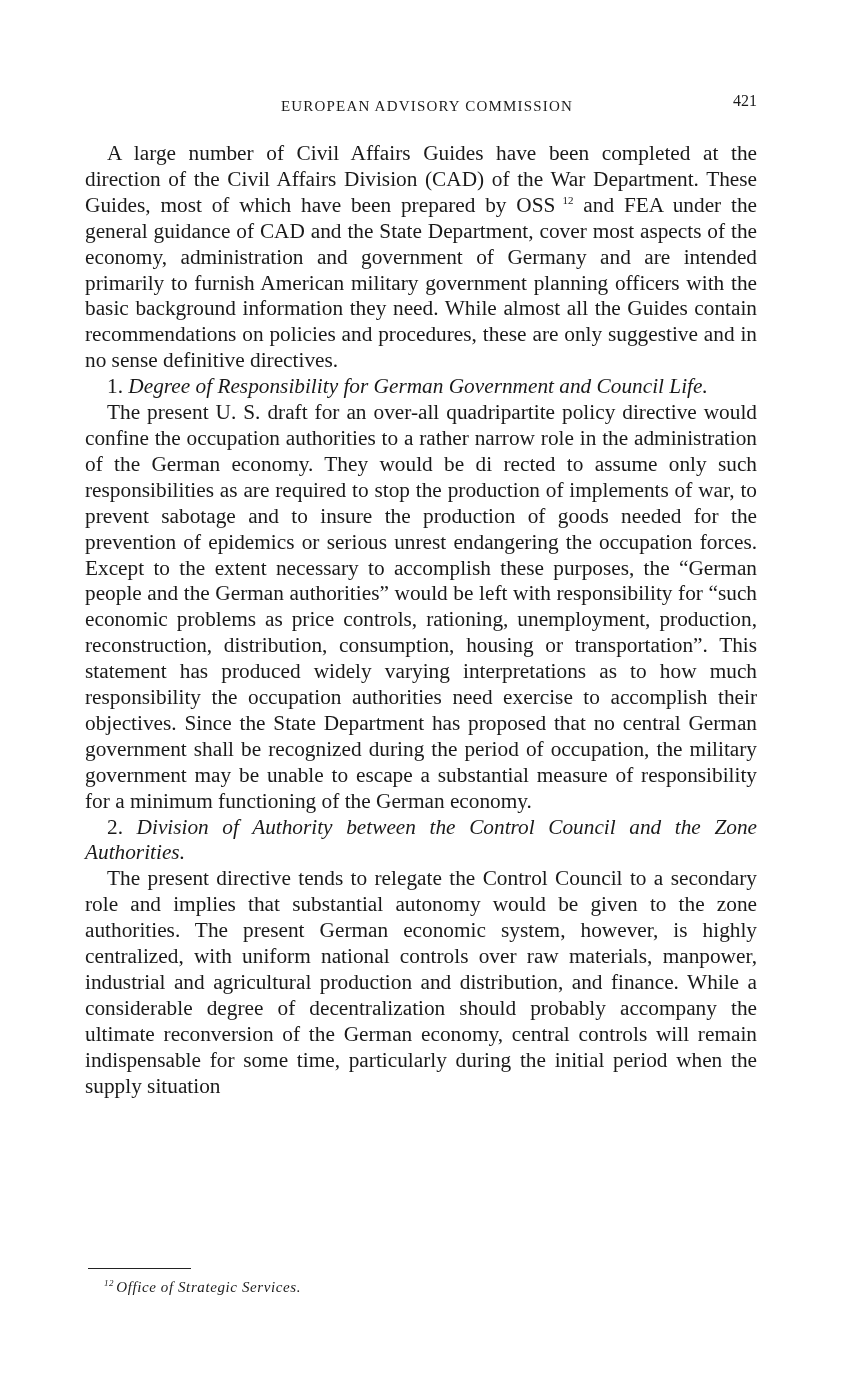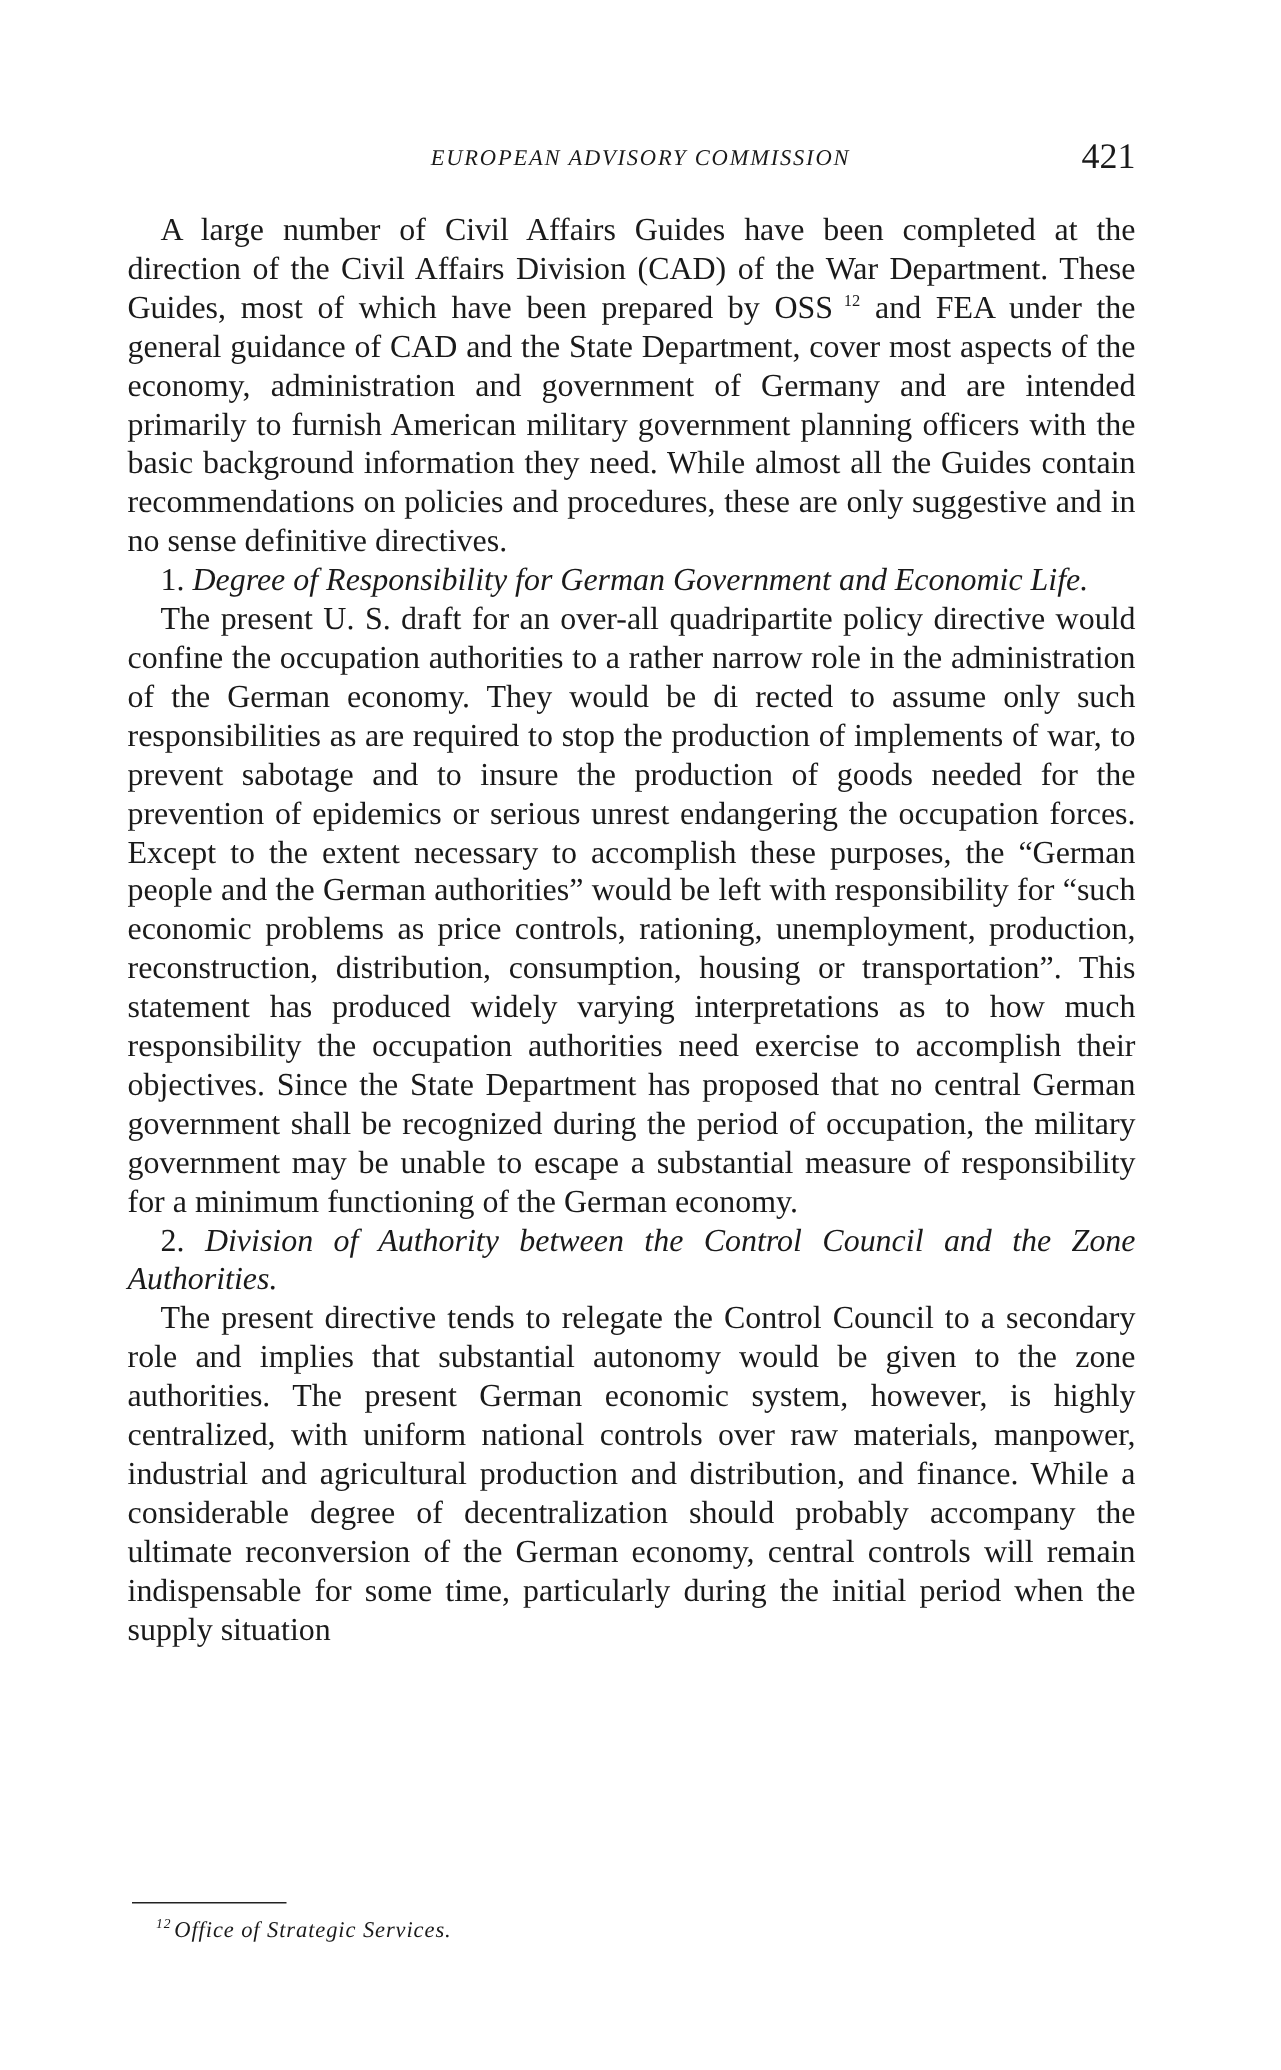--- a/index.html
+++ b/index.html
@@ -1,42 +1,42 @@
 <!DOCTYPE html>
 <html><head>
 <meta charset="utf-8">
 <style>
   html, body { margin: 0; padding: 0; background: #ffffff; }
   body { width: 854px; height: 1380px; position: relative; overflow: hidden; color: #1a1a1a; }
   .page { position: absolute; left: 85px; top: 90px; width: 672px; font-family: "Liberation Serif", "DejaVu Serif", serif; }
   .header { position: relative; height: 34px; }
   .running-head { position: absolute; left: 0; right: 0; top: 8px; text-align: center; font-size: 15px; letter-spacing: 1.2px; padding-left: 0; }
-  .running-head span { display: inline-block; margin-left: 12px; font-style: italic; }
-  .page-num { position: absolute; right: 0; top: 2px; font-size: 24px; }
+  .running-head span { display: inline-block; margin-left: 12px; }
+  .page-num { position: absolute; right: 0; top: 2px; font-size: 16px; }
   .body { margin-top: 17px; font-size: 21.3px; line-height: 25.9px; text-align: justify; }
   .body p { margin: 0; text-indent: 22px; text-align: justify; }
   .body p.heading { font-style: normal; }
   .body p.heading em { font-style: italic; }
   sup { font-size: 11px; vertical-align: 8px; line-height: 0; margin-top: 35px; }
   .footnote-rule { position: absolute; left: 88px; top: 1268px; width: 103px; height: 0; border-top: 1.5px solid #222; }
   .footnote { position: absolute; left: 104px; top: 1279px; font-family: "Liberation Serif", "DejaVu Serif", serif; font-size: 15px; letter-spacing: 0.6px; font-style: italic; }
   .footnote sup { font-size: 9px; vertical-align: 6px; margin-right: 2px; }
 </style>
 </head>
 <body>
 
 <div class="page">
   <div class="header">
     <div class="running-head"><span>EUROPEAN ADVISORY COMMISSION</span></div>
     <div class="page-num">421</div>
   </div>
 
   <div class="body">
     <p><span>A large number of Civil Affairs Guides have been completed at the direction of the Civil Affairs Division (CAD) of the War Department. These Guides, most of which have been prepared by OSS</span><sup> <span>12</span></sup><span> and FEA under the general guidance of CAD and the State Department, cover most aspects of the economy, administration and government of Germany and are intended primarily to furnish American military government planning officers with the basic background information they need. While almost all the Guides contain recommendations on policies and procedures, these are only suggestive and in no sense definitive directives.</span></p>
-    <p class="heading"><span>1.</span> <em>Degree of Responsibility for German Government and Economic Life.</em></p>
+    <p class="heading"><span>1.</span> <em>Degree of Responsibility for German Government and Council Life.</em></p>
     <p>The present U. S. draft for an over-all quadripartite policy directive would confine the occupation authorities to a rather narrow role in the administration of the German economy. They would be di rected to assume only such responsibilities as are required to stop the production of implements of war, to prevent sabotage and to insure the production of goods needed for the prevention of epidemics or serious unrest endangering the occupation forces. Except to the extent necessary to accomplish these purposes, the “German people and the German authorities” would be left with responsibility for “such economic problems as price controls, rationing, unemployment, production, reconstruction, distribution, consumption, housing or transportation”. This statement has produced widely varying interpretations as to how much responsibility the occupation authorities need exercise to accomplish their objectives. Since the State Department has proposed that no central German government shall be recognized during the period of occupation, the military government may be unable to escape a substantial measure of responsibility for a minimum functioning of the German economy.</p>
     <p class="heading"><span>2.</span> <em>Division of Authority between the Control Council and the Zone Authorities.</em></p>
     <p>The present directive tends to relegate the Control Council to a secondary role and implies that substantial autonomy would be given to the zone authorities. The present German economic system, however, is highly centralized, with uniform national controls over raw materials, manpower, industrial and agricultural production and distribution, and finance. While a considerable degree of decentralization should probably accompany the ultimate reconversion of the German economy, central controls will remain indispensable for some time, particularly during the initial period when the supply situation</p>
   </div>
 </div>
 
 <div class="footnote-rule"></div>
 <div class="footnote"><sup>12</sup><span>Office of Strategic Services.</span></div>
 
 </body></html>

